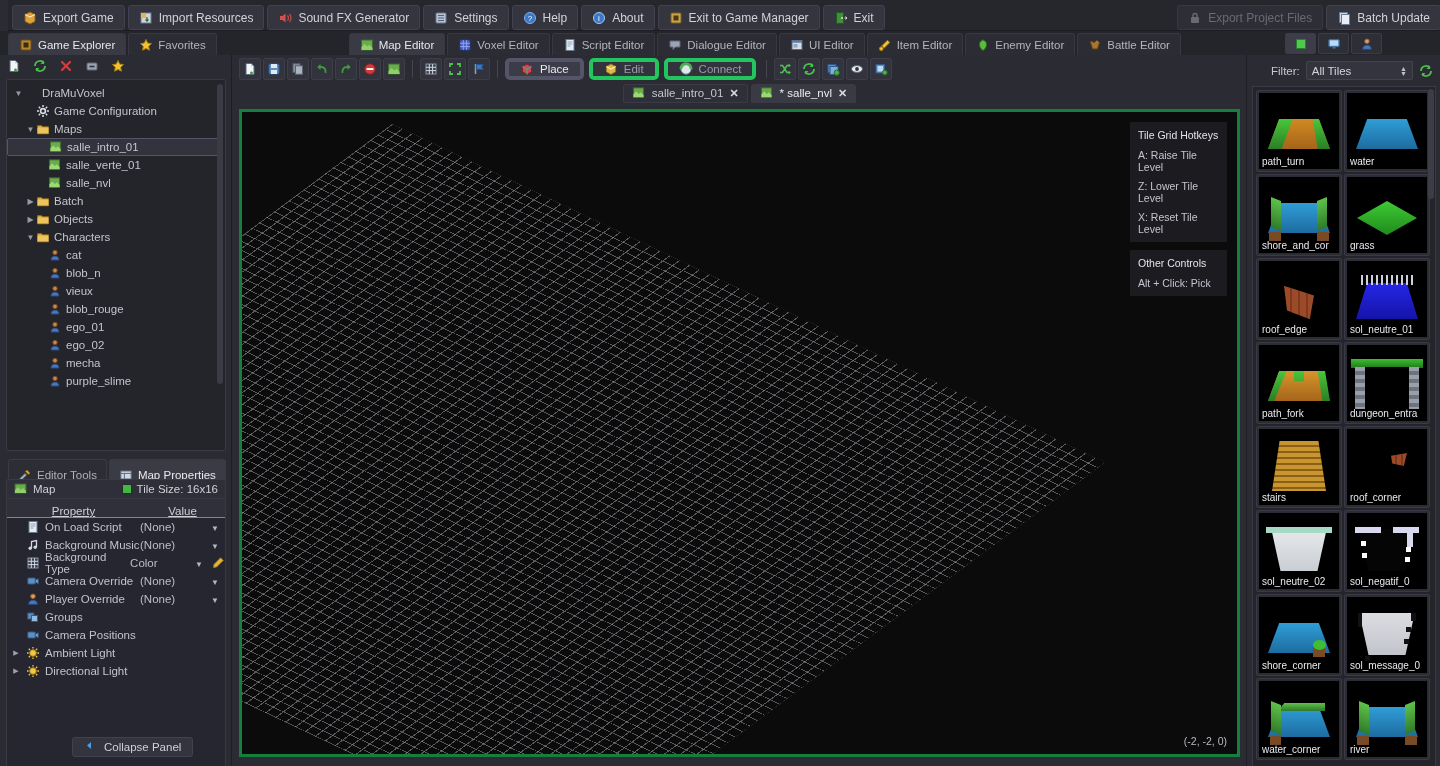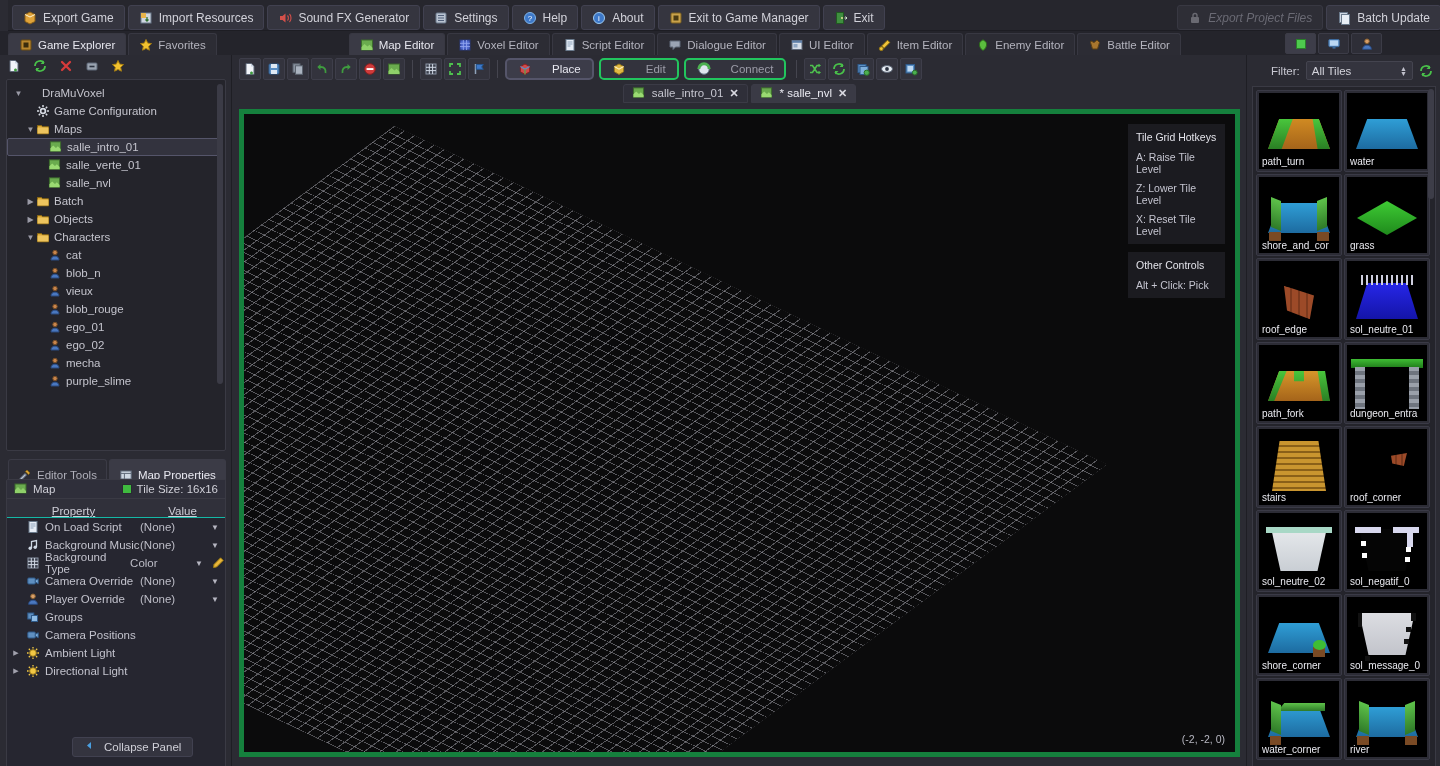--- a/index.html
+++ b/index.html
@@ -19,21 +19,21 @@
     background: #26262d;
     display: flex; align-items: flex-end; padding: 0 4px;
     border-bottom: 1px solid #1d1d23;
   }
   .menu-btn {
     display: flex; align-items: center; gap: 6px;
     height: 25px; padding: 0 10px; margin-right: 3px;
     background: #35353f; border: 1px solid #414150; border-radius: 3px;
     color: #d2d2da; font-size: 12px; white-space: nowrap;
   }
-  .menu-btn.disabled { background: #2e2e36; border-color: #383842; color: #6a6a74; font-style: italic; }
+  .menu-btn.disabled { background: #2e2e36; border-color: #383842; color: #6a6a74; }
   .menubar .spacer { flex: 1; }
   .ico { width: 14px; height: 14px; display: inline-block; flex: none; position: relative; }
 
   
   .tabbar {
     position: absolute; top: 31px; left: 0; width: 1440px; height: 24px;
     background: #24242b; display: flex; align-items: flex-end;
   }
   .etab {
     display: flex; align-items: center; gap: 5px;
@@ -102,57 +102,57 @@
   .prop-head .rgt { display: flex; align-items: center; gap: 5px; }
   .sq-green { width: 10px; height: 10px; background: #3fba3f; border: 1px solid #2a2a32; }
   .prop-colhead {
     display: flex; height: 19px; align-items: flex-end;
     background: #30303a; border-bottom: 1px solid #14b8a6; font-size: 11.5px; color: #cfcfd8; text-decoration: underline;
   }
   .prop-colhead .c1 { width: 133px; text-align: center; }
   .prop-colhead .c2 { width: 85px; text-align: center; }
   .prow { display: flex; height: 18px; align-items: center; font-size: 11.5px; }
   .prow .pname { width: 133px; display: flex; align-items: center; gap: 5px; padding-left: 4px; color: #c2c2cc; }
-  .prow .pval { width: 85px; display: flex; align-items: center; justify-content: space-between; padding-right: 6px; color: #bdbdc7; }
+  .prow .pval { width: 85px; display: flex; align-items: flex-end; justify-content: space-between; padding-right: 6px; color: #bdbdc7; }
   .prow .exp { width: 10px; font-size: 7px; color: #a0a0ac; text-align: center; flex: none; }
   .caret { font-size: 8px; color: #b5b5c0; }
   .collapse-btn {
     position: absolute; bottom: 9px; left: 72px;
     display: flex; align-items: center; gap: 6px;
     height: 20px; padding: 0 11px;
     background: #34343f; border: 1px solid #414150; border-radius: 3px;
     font-size: 11.5px; color: #d0d0d8;
   }
 
   
   .center { position: absolute; top: 55px; left: 233px; width: 1013px; height: 711px; background: #2b2b33; }
   .ed-toolbar { height: 27px; display: flex; align-items: center; padding: 2px 6px; gap: 2px; }
   .tbtn {
     width: 22px; height: 22px; background: #33333d; border: 1px solid #3e3e4a;
     border-radius: 2px; display: flex; align-items: center; justify-content: center;
   }
   .tsep { width: 1px; height: 18px; background: #45454f; margin: 0 5px; }
   .mbtn {
-    display: flex; align-items: center; gap: 20px; height: 22px; padding: 0 11px;
-    background: #33333d; border: 2px solid #22c55e; border-radius: 5px;
+    display: flex; align-items: center; gap: 6px; height: 22px; padding: 0 11px;
+    background: #33333d; border: 4px solid #22c55e; border-radius: 5px;
     font-size: 11.5px; color: #9c9ca8; margin-right: 3px;
   }
   .mbtn.active { background: #3c3c49; border-color: #55556a; color: #e8e8f0; }
   .doc-tabs { height: 22px; display: flex; align-items: center; justify-content: center; gap: 3px; }
   .dtab {
     display: flex; align-items: center; gap: 6px; height: 19px; padding: 0 8px;
     background: #2f2f39; border: 1px solid #3b3b46; border-radius: 3px 3px 0 0;
     font-size: 11.5px; color: #c6c6d0;
   }
   .dtab.active { background: #3a3a45; color: #eaeaf2; }
   .dtab .x { font-size: 11px; color: #d8d8e0; font-weight: bold; }
 
   .viewport {
     position: absolute; top: 54px; left: 6px; width: 1001px; height: 648px;
-    background: #0b0b0c; border: 5px solid #15803d; overflow: hidden;
+    background: #0b0b0c; border: 3px solid #15803d; overflow: hidden;
   }
   .grid-plane {
     position: absolute; left: 150px; top: 12px; width: 720px; height: 720px;
     background-image:
       repeating-linear-gradient(0deg, rgba(150,150,158,.55) 0 1px, transparent 1px 10px),
       repeating-linear-gradient(90deg, rgba(150,150,158,.55) 0 1px, transparent 1px 10px);
     transform: matrix(0.99, 0.47, -0.74, 0.55, 0, 0);
     transform-origin: 0 0;
   }
   .hotkeys {

